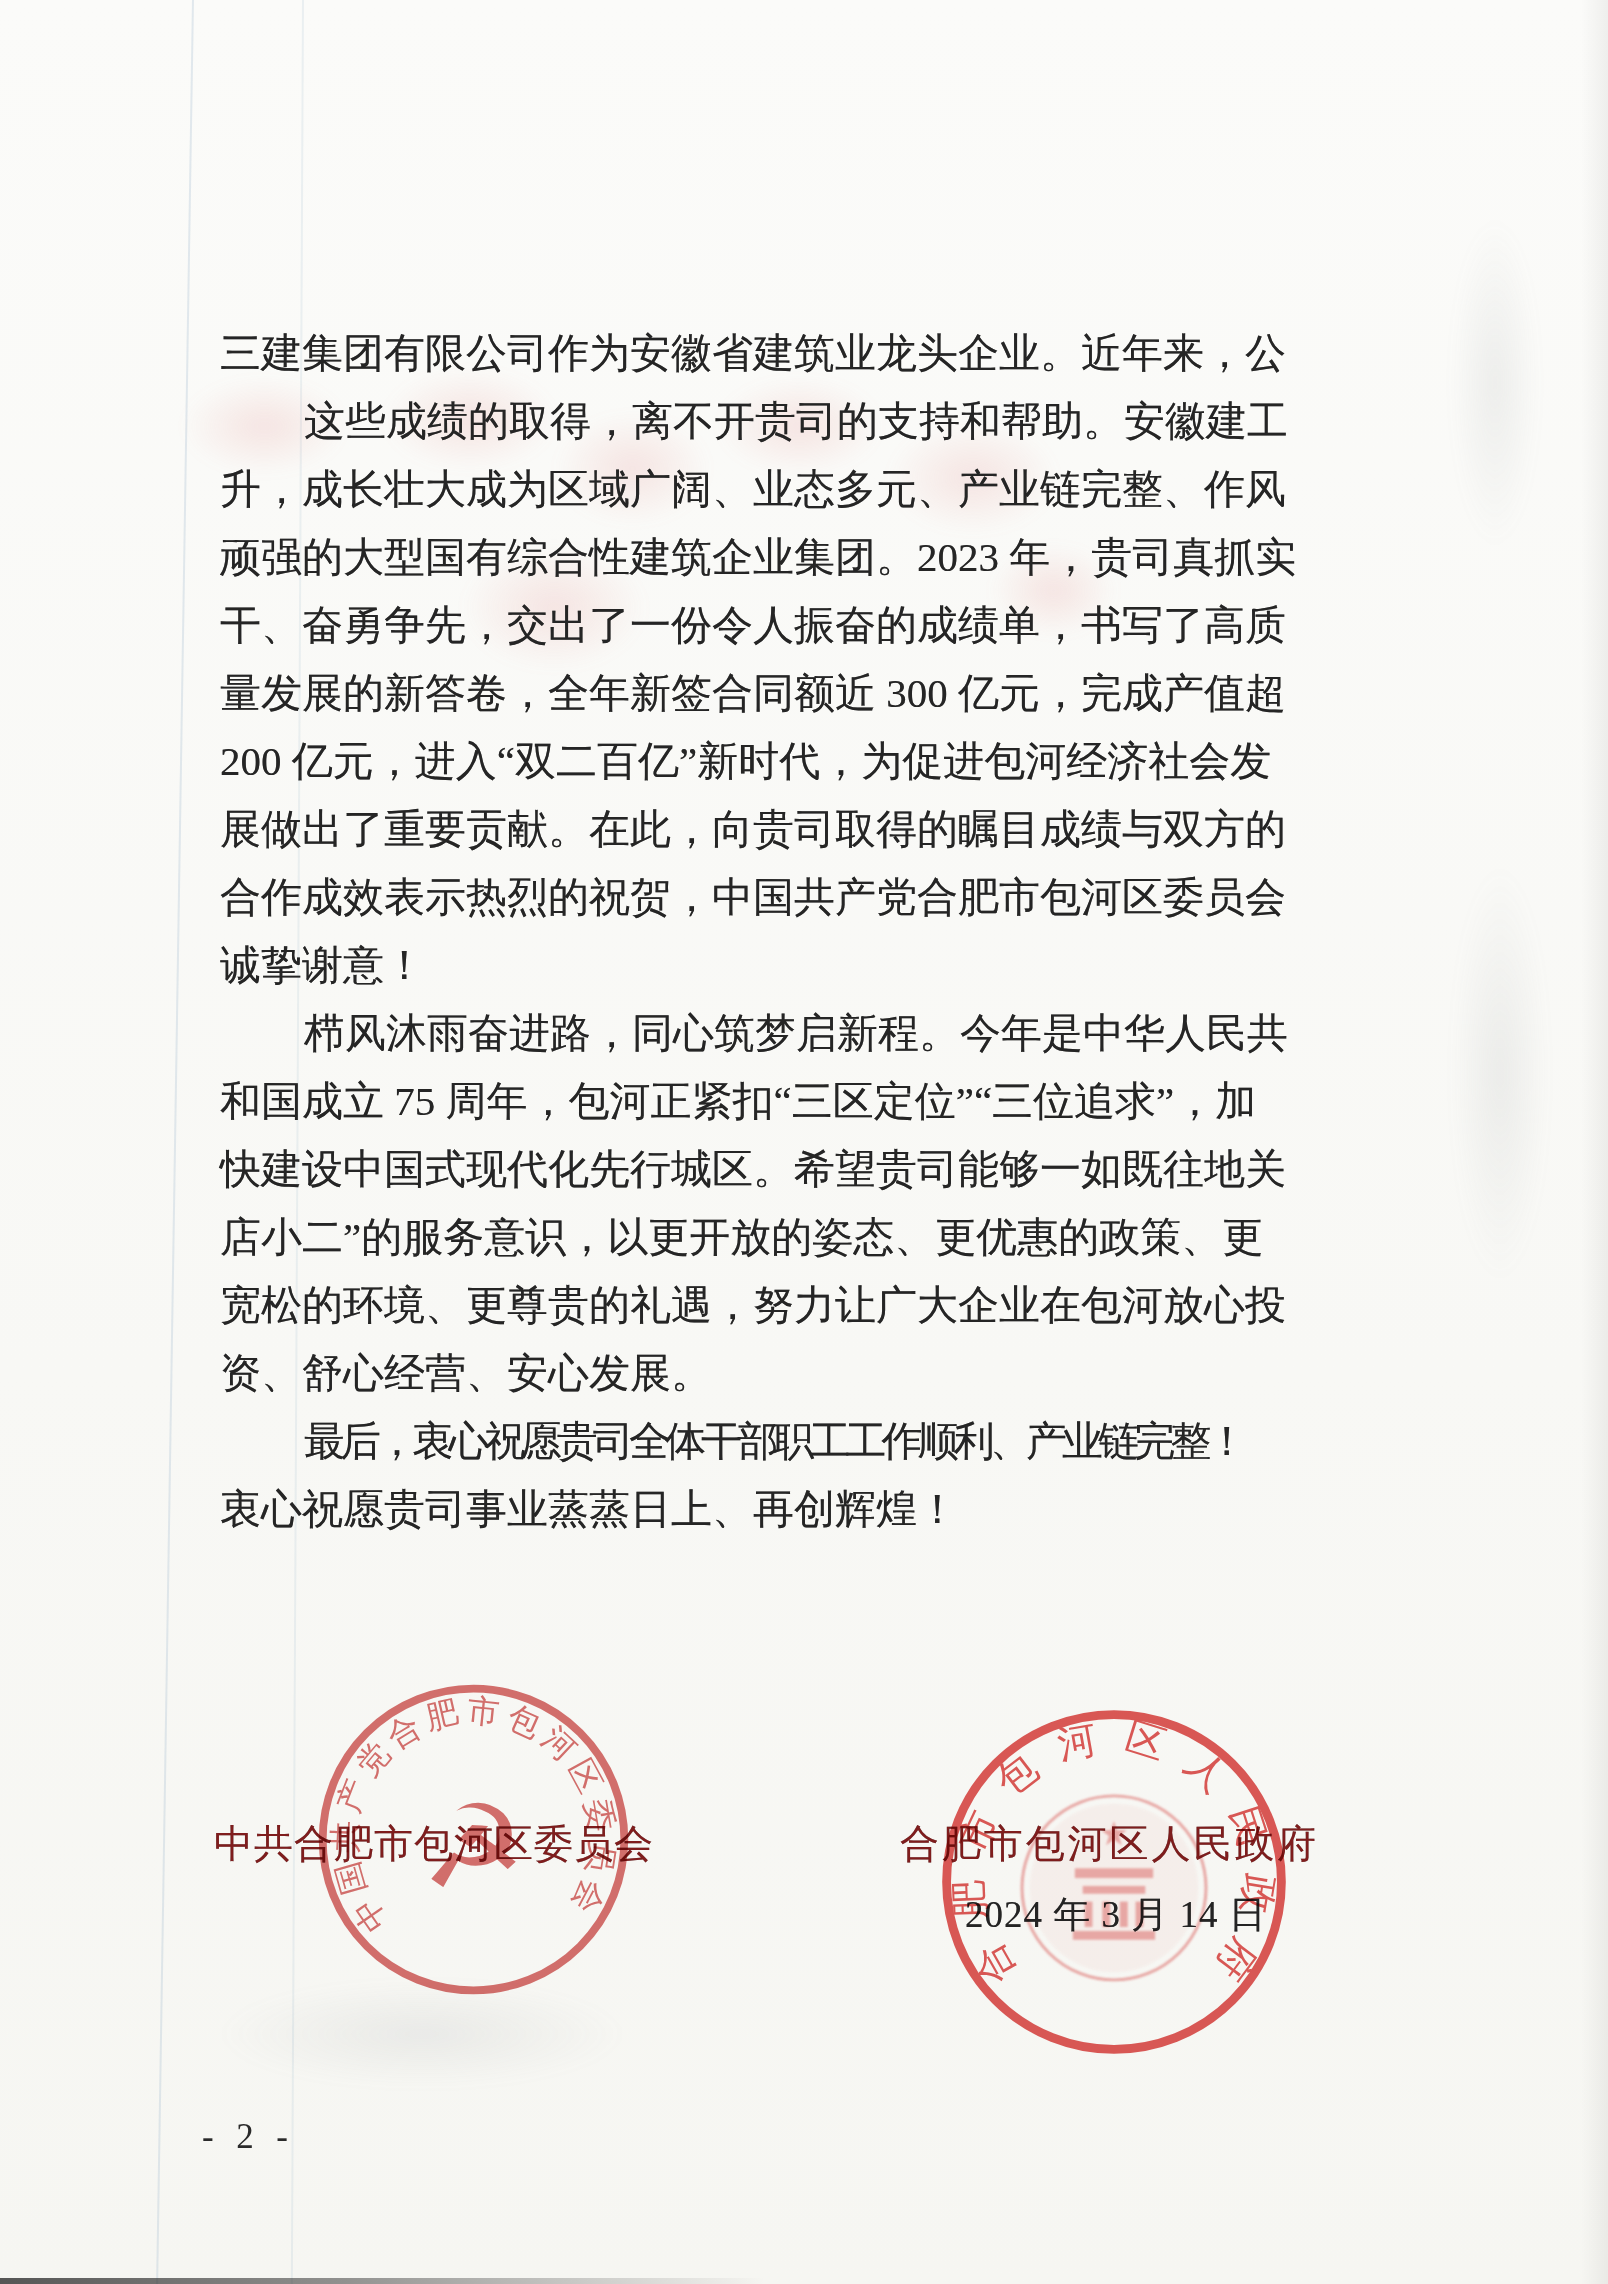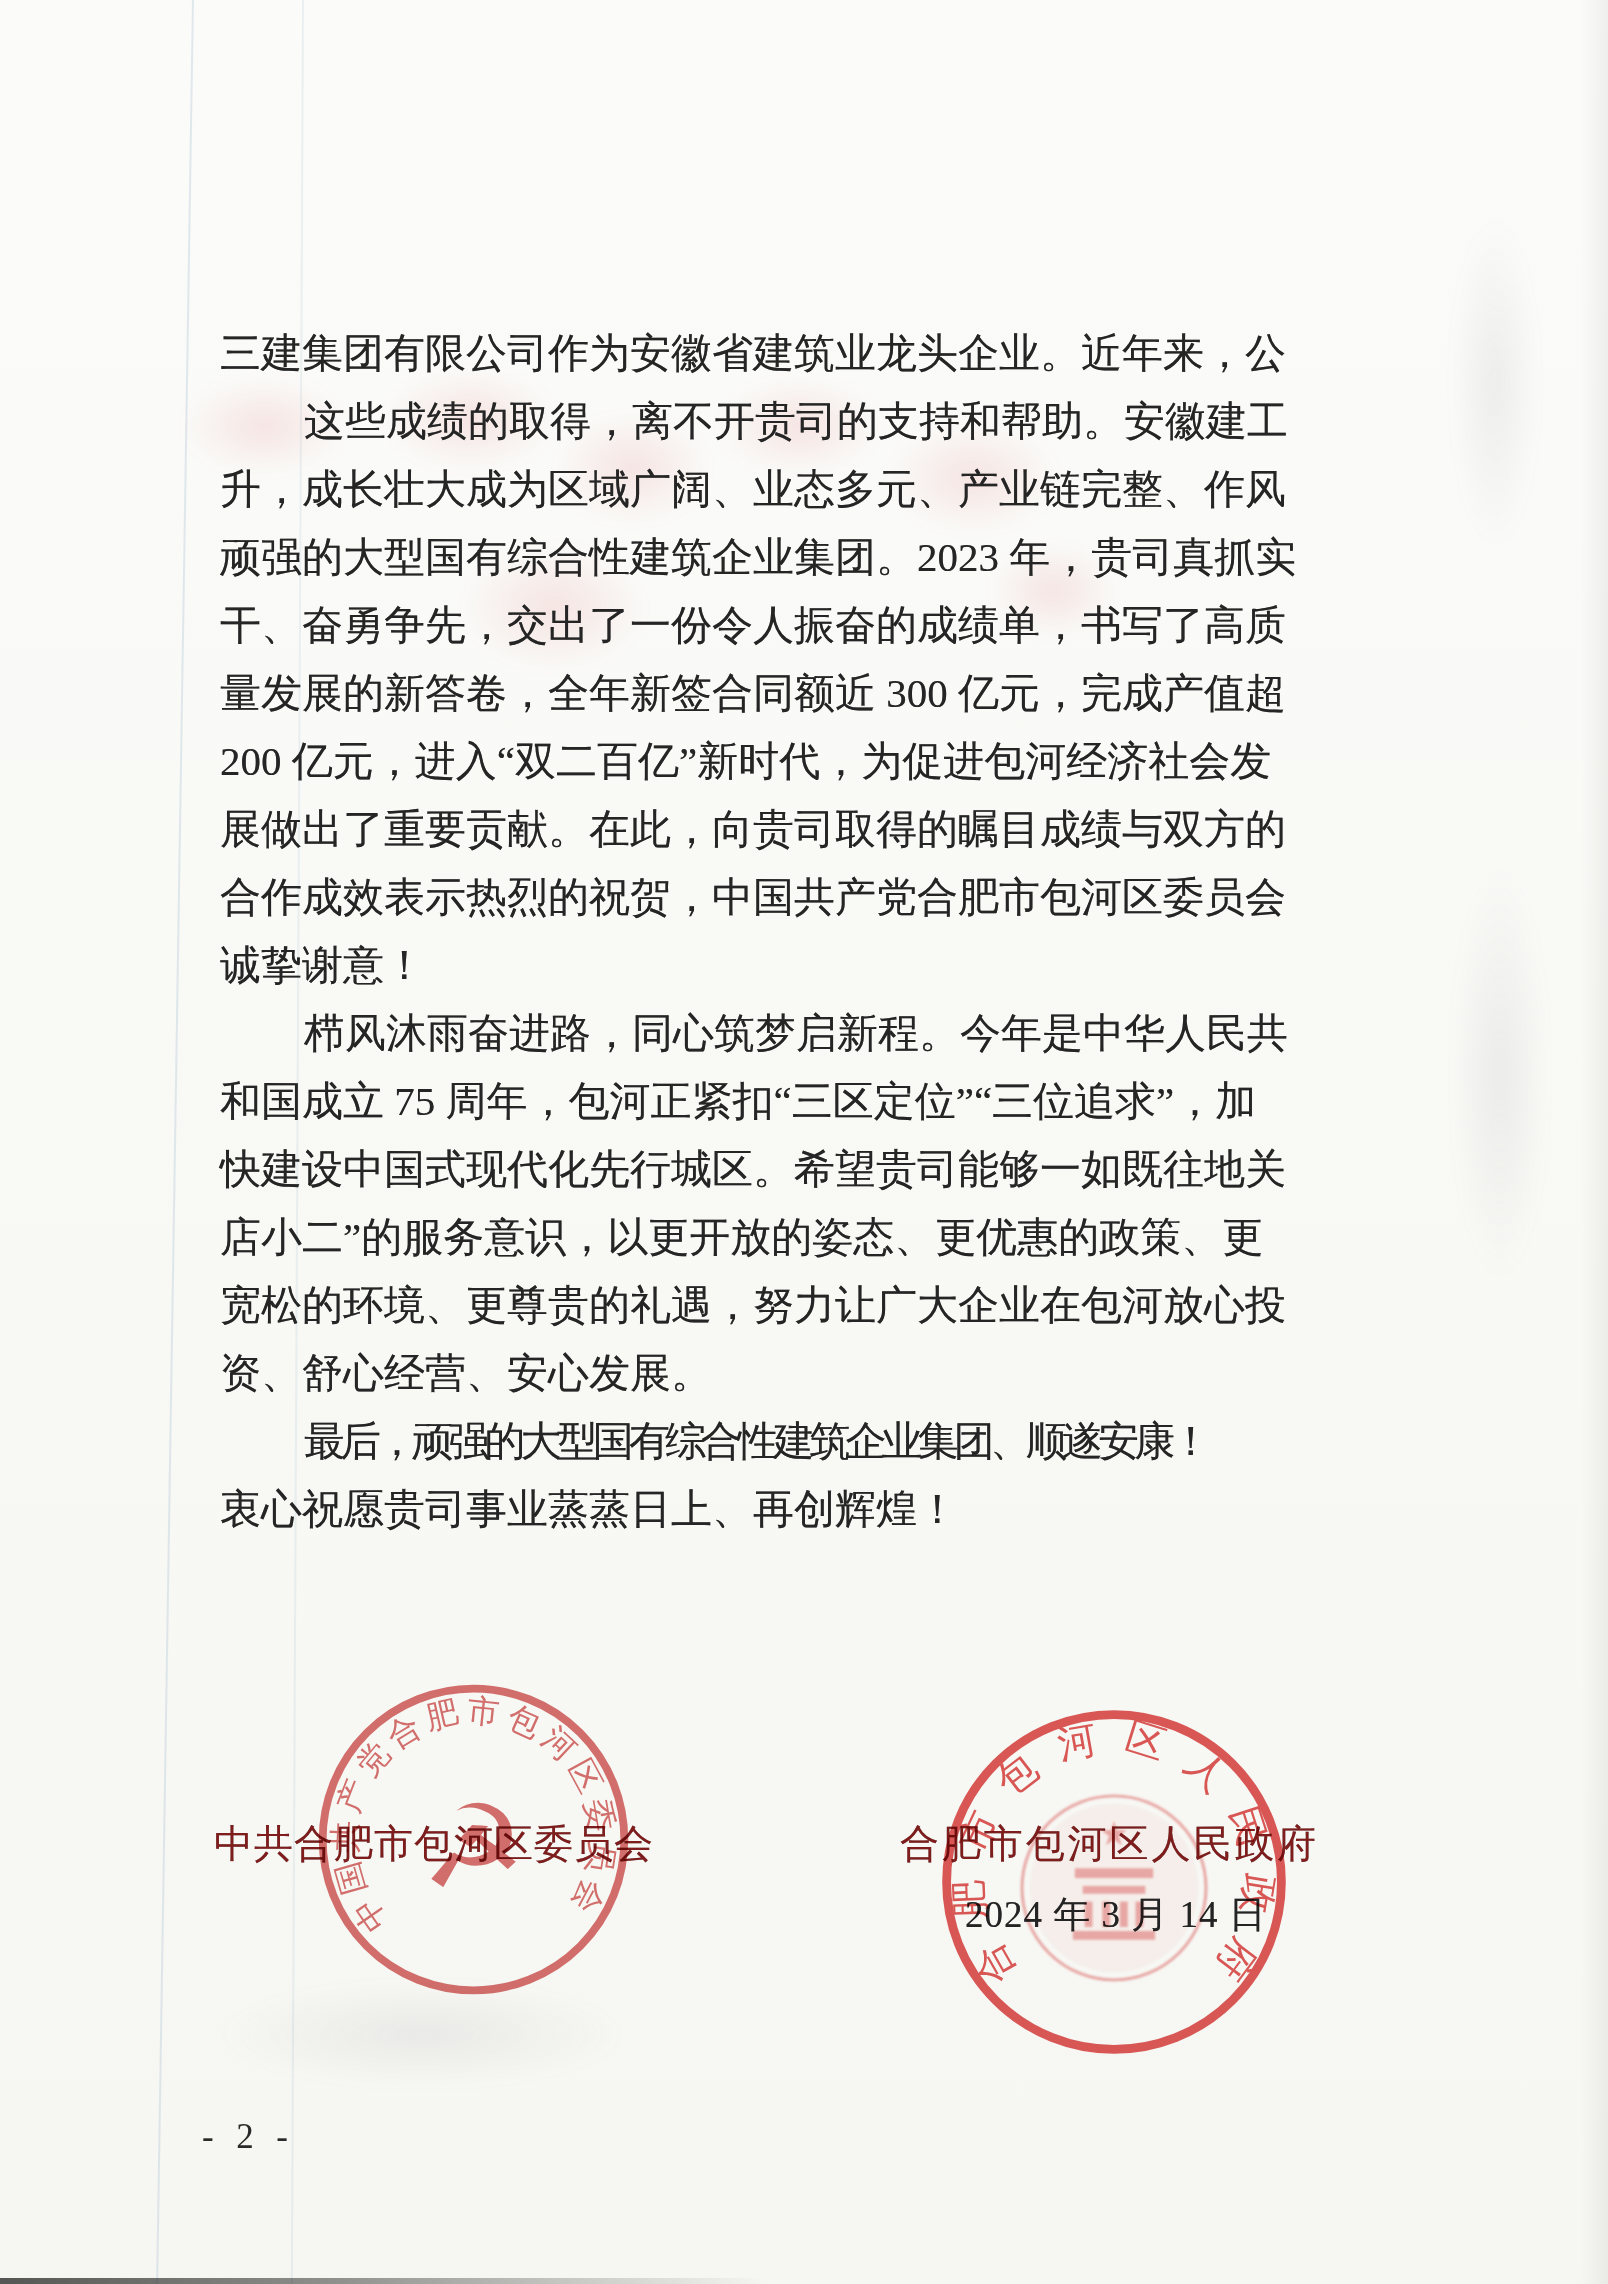--- a/index.html
+++ b/index.html
@@ -82,21 +82,21 @@
     <div class="line">200 亿元，进入“双二百亿”新时代，为促进包河经济社会发</div>
     <div class="line">展做出了重要贡献。在此，向贵司取得的瞩目成绩与双方的</div>
     <div class="line">合作成效表示热烈的祝贺，中国共产党合肥市包河区委员会</div>
     <div class="line end">诚挚谢意！</div>
     <div class="line ind">栉风沐雨奋进路，同心筑梦启新程。今年是中华人民共</div>
     <div class="line">和国成立 75 周年，包河正紧扣“三区定位”“三位追求”，加</div>
     <div class="line">快建设中国式现代化先行城区。希望贵司能够一如既往地关</div>
     <div class="line">店小二”的服务意识，以更开放的姿态、更优惠的政策、更</div>
     <div class="line">宽松的环境、更尊贵的礼遇，努力让广大企业在包河放心投</div>
     <div class="line end">资、舒心经营、安心发展。</div>
-    <div class="line end ind tight">最后，顽强的大型国有综合性建筑企业集团、顺遂安康！</div>
+    <div class="line end ind tight">最后，衷心祝愿贵司全体干部职工工作顺利、产业链完整！</div>
     <div class="line end">衷心祝愿贵司事业蒸蒸日上、再创辉煌！</div>
   </div>
 
   <div class="sig left">中共合肥市包河区委员会</div>
   <div class="sig right">合肥市包河区人民政府</div>
   <div class="date-line">2024 年 3 月 14 日</div>
 
   <div class="page-number">- 2 -</div>
 
   <svg class="seal party" viewBox="0 0 340 340">

